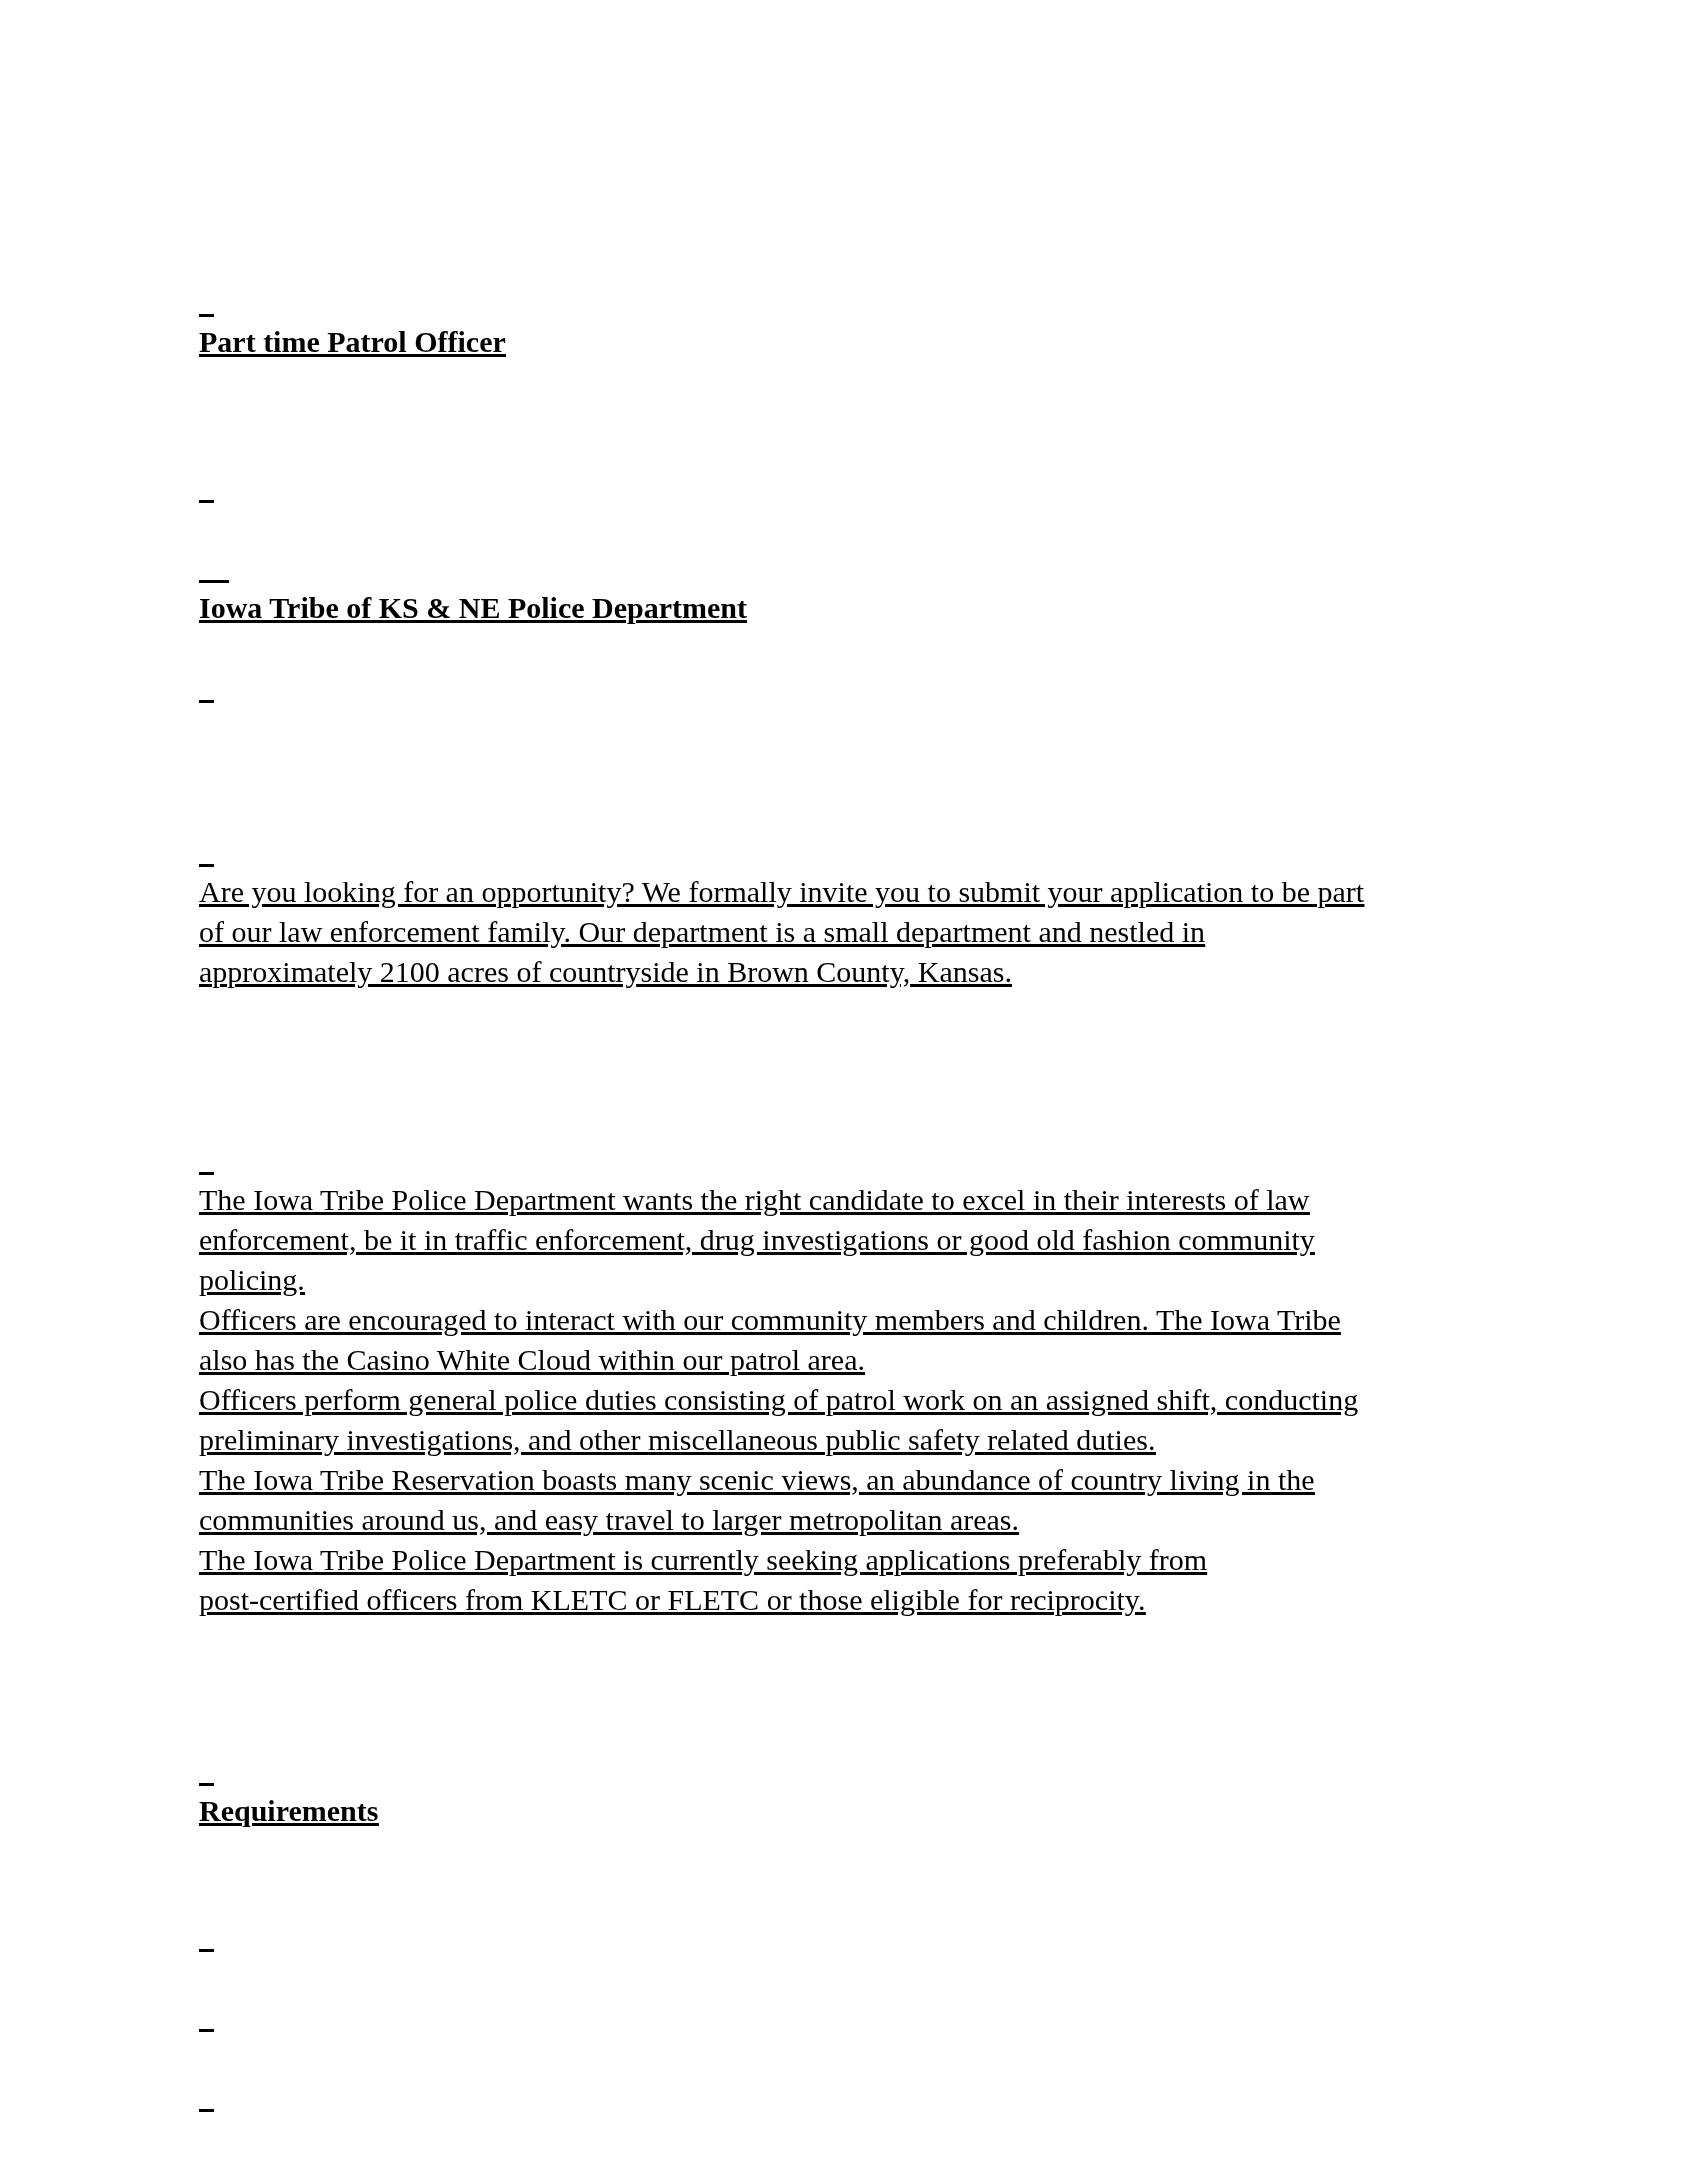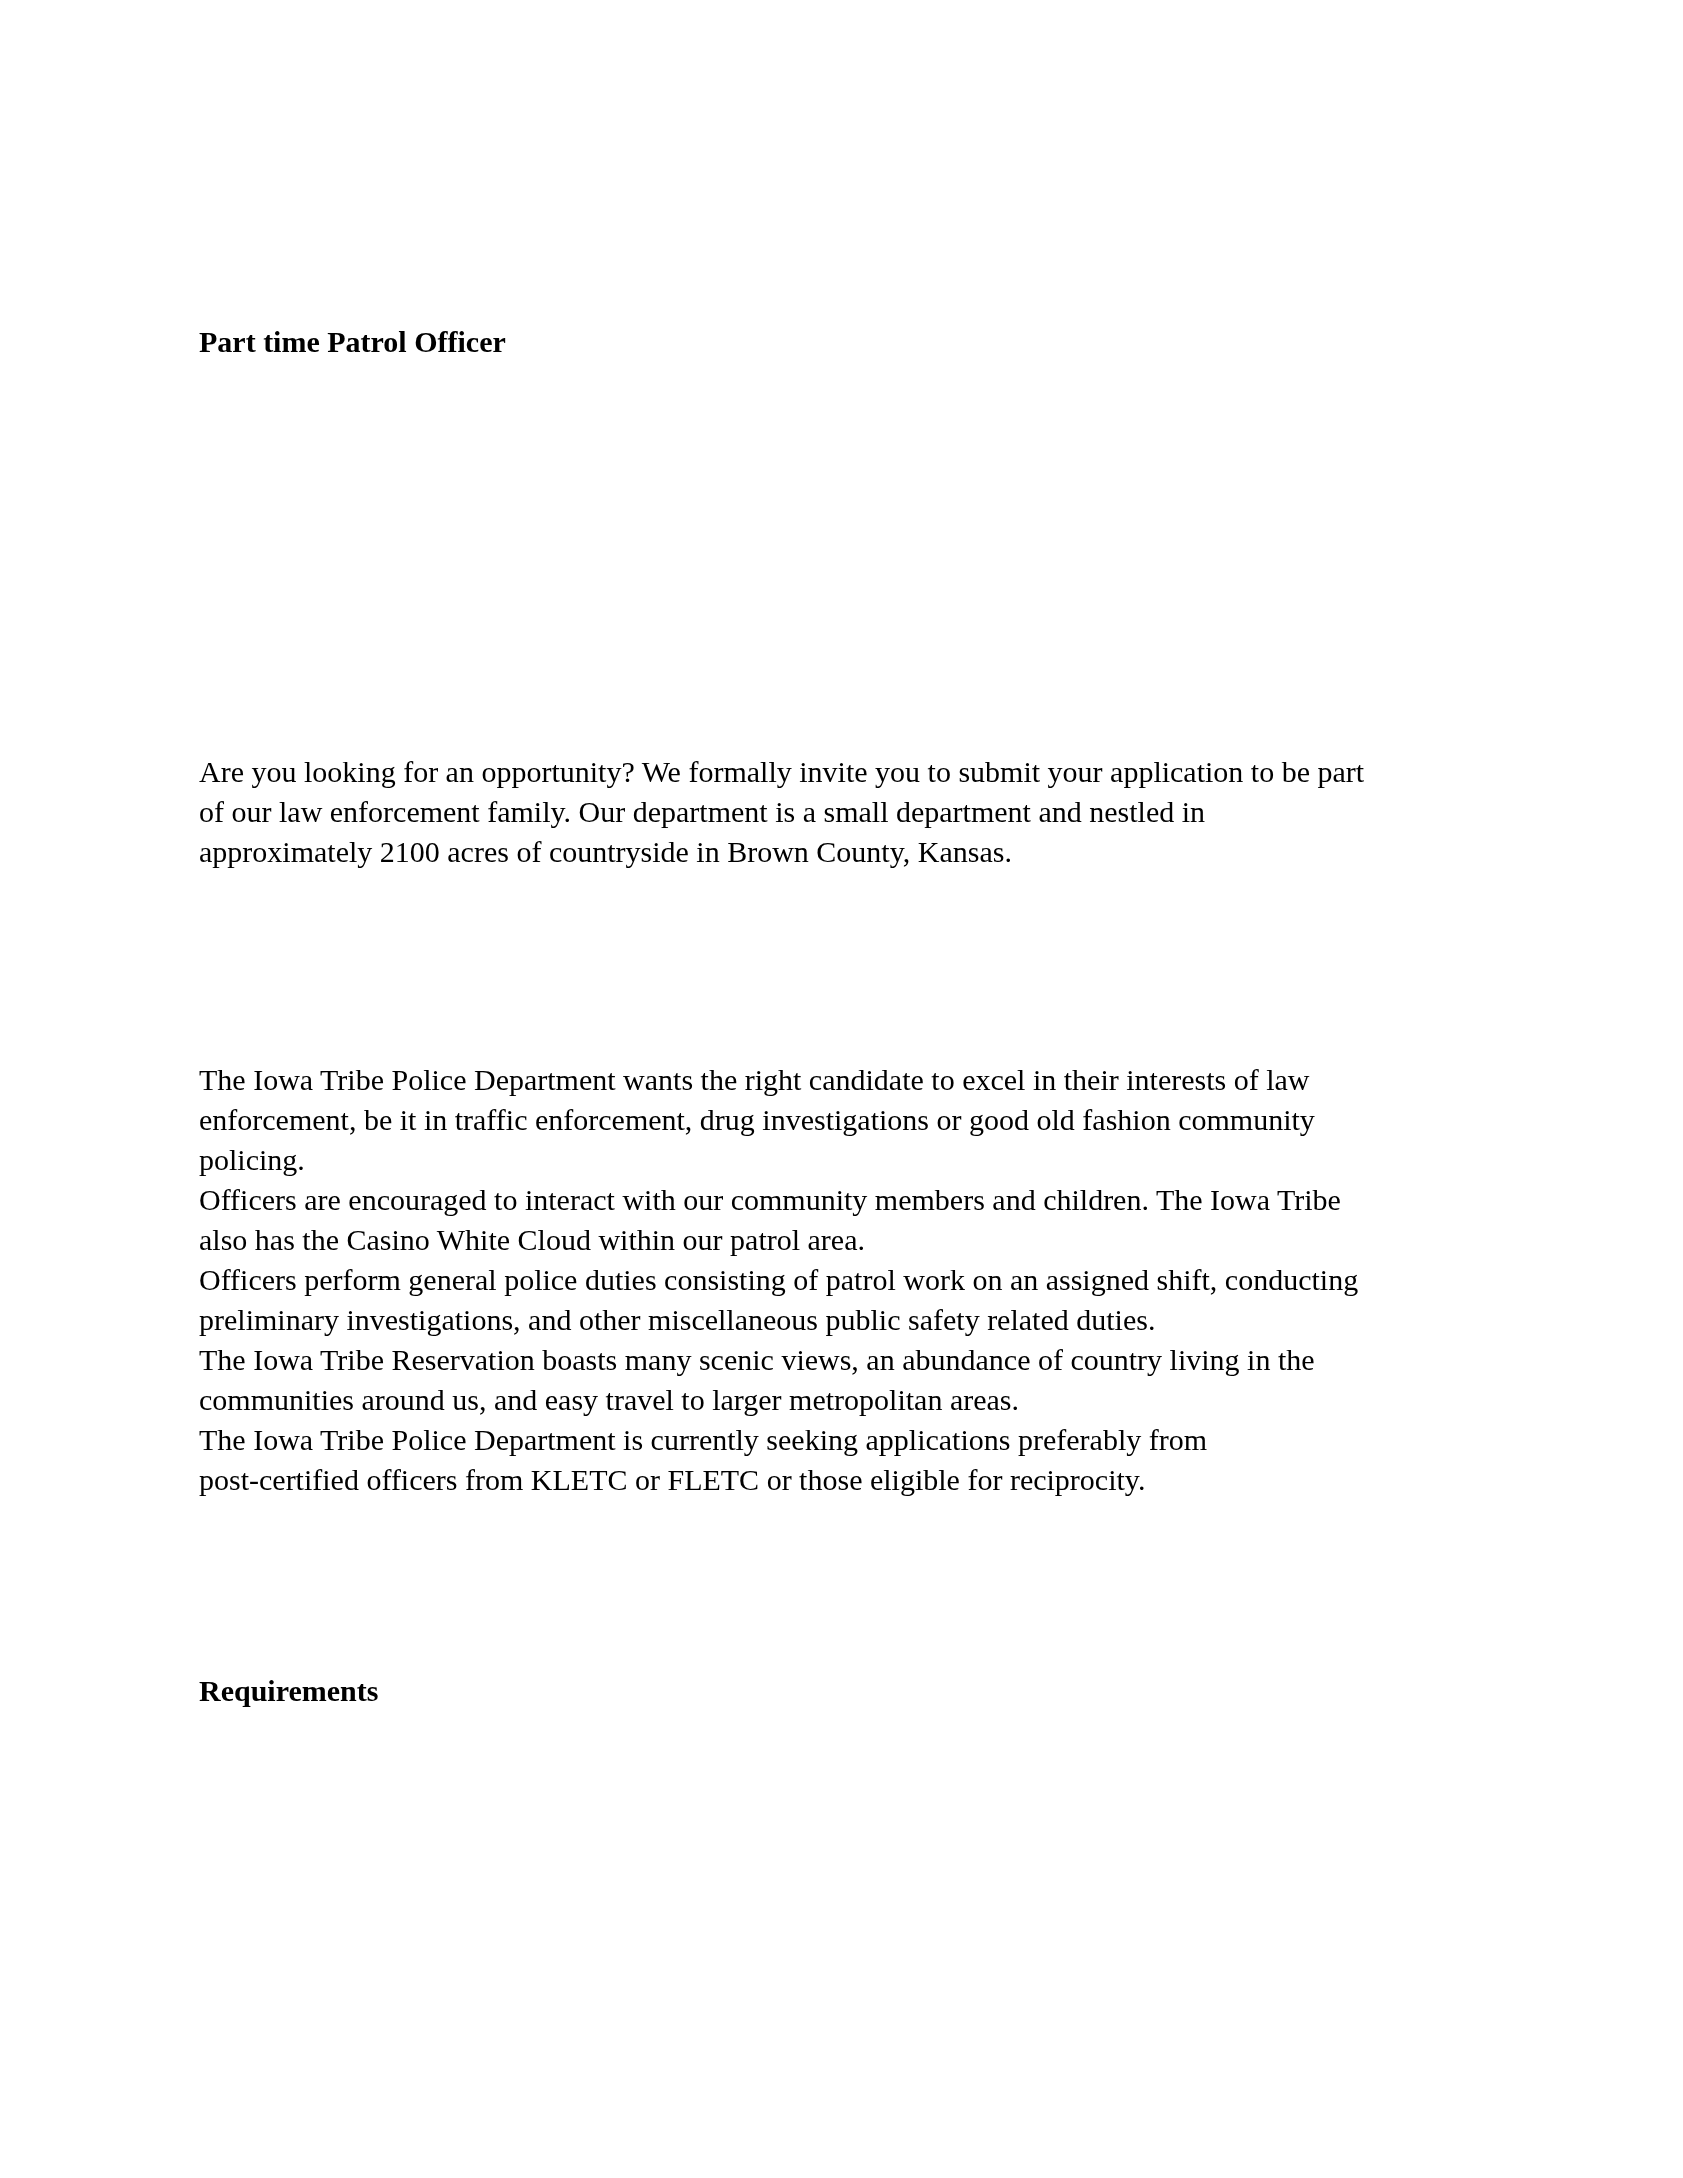--- a/index.html
+++ b/index.html
@@ -1,15 +1,15 @@
 <!DOCTYPE html>
 <html><head>
 <meta charset="utf-8">
 <style>
-  * { margin: 0; padding: 0; box-sizing: border-box; }
+  * { margin: 0; padding: 0; box-sizing: border-box; text-decoration: underline; }
   html, body { background: #ffffff; }
   body {
     width: 1683px;
     height: 2178px;
     font-family: "Liberation Serif", serif;
     font-size: 30px;
     line-height: 40px;
     color: #000000;
     overflow: hidden;
   }
@@ -28,20 +28,21 @@
   .req-heading { margin-bottom: 6px;  }
 </style>
 </head>
 <body>
 
 <div class="page">
 
   <div class="title b">Part time Patrol Officer</div>
 
   <div class="header-block">
+    <div><span class="b">Iowa Tribe of KS &amp; NE Police Department</span></div>
   </div>
 
   <div class="intro">Are you looking for an opportunity? We formally invite you to submit your application to be part
 of our law enforcement family. Our department is a small department and nestled in
 approximately 2100 acres of countryside in Brown County, Kansas.</div>
 
   <div class="body-block">The Iowa Tribe Police Department wants the right candidate to excel in their interests of law
 enforcement, be it in traffic enforcement, drug investigations or good old fashion community
 policing.
 Officers are encouraged to interact with our community members and children. The Iowa Tribe

